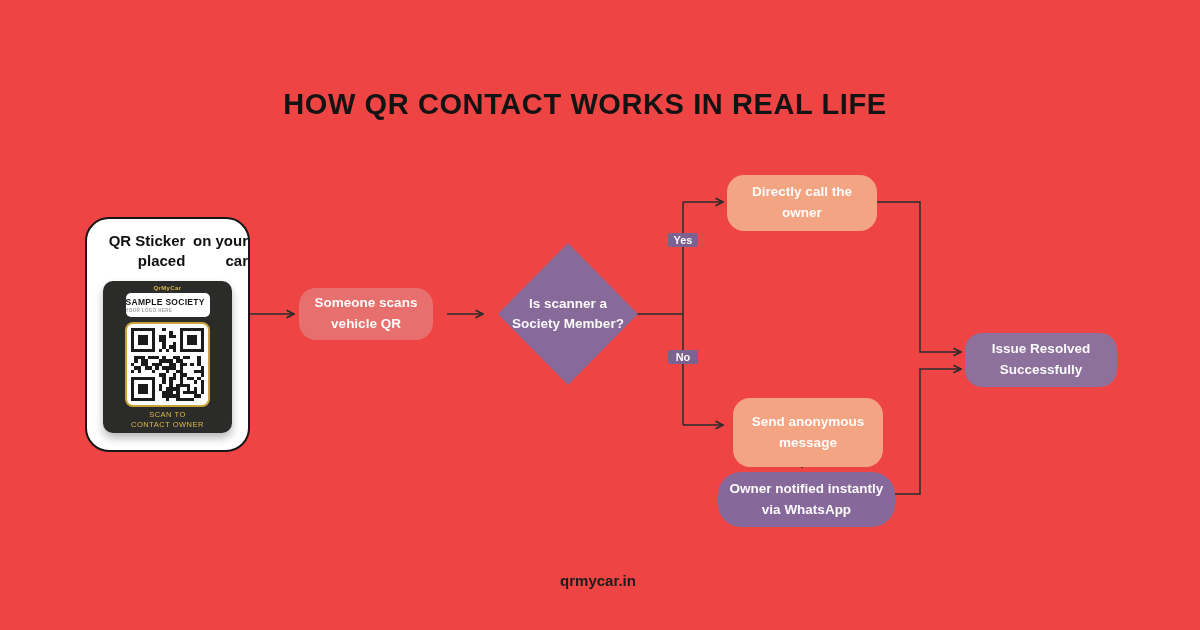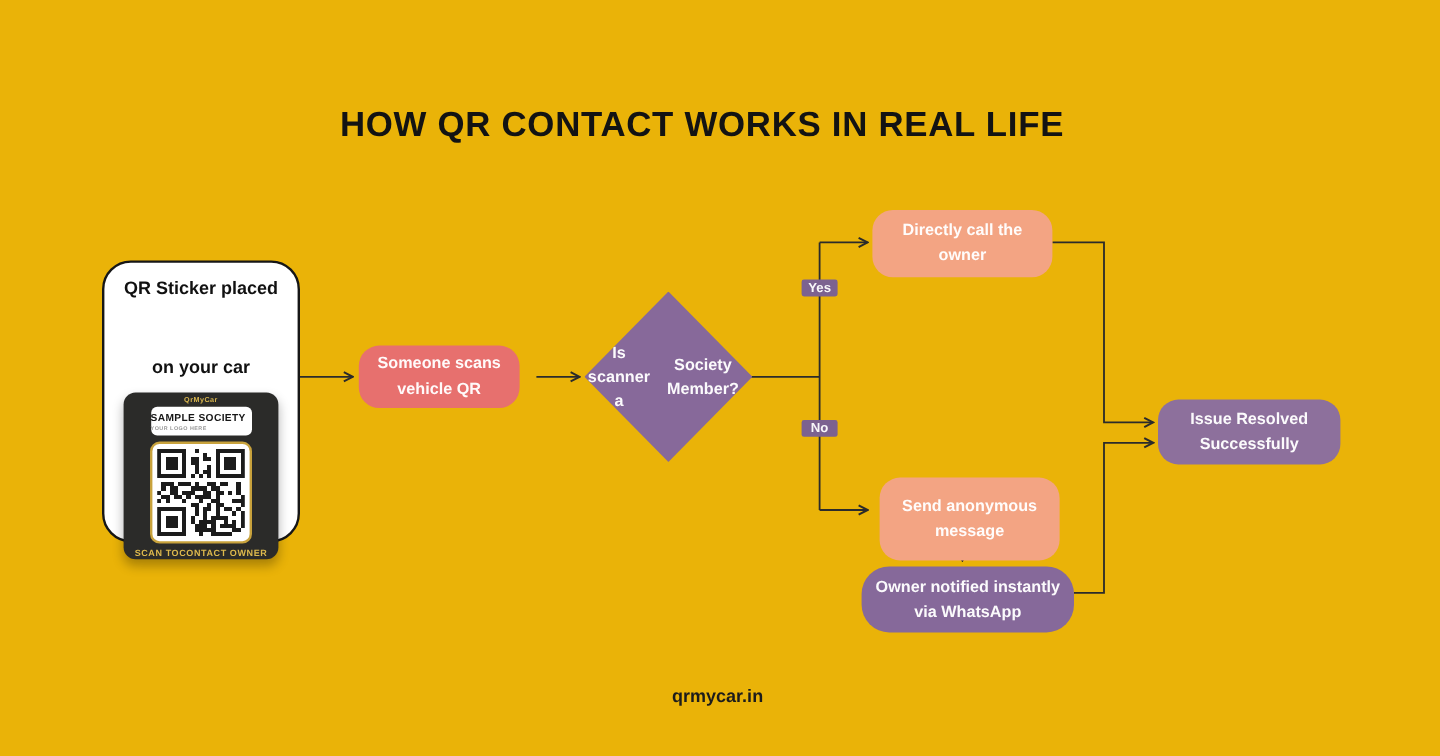--- a/index.html
+++ b/index.html
@@ -1,17 +1,17 @@
 <!DOCTYPE html>
 <html><head>
 <meta charset="utf-8">
 <style>
   html,body{margin:0;padding:0;background:#fff;}
   .canvas{
-    position:relative;width:1200px;height:630px;background:#eab308;overflow:hidden;
+    position:relative;width:1200px;height:630px;background:#ef4444;overflow:hidden;
     font-family:"Liberation Sans","DejaVu Sans",sans-serif;
   }
   .wires{position:absolute;left:0;top:0;width:1200px;height:630px;}
   .wires path{fill:none;stroke:#2b2b2b;stroke-width:1.5;}
 
   .title{
     position:absolute;left:0;top:88px;width:1170px;margin:0;text-align:center;
     font-size:29px;font-weight:800;letter-spacing:.6px;color:#131313;
   }
   .footer{
@@ -29,64 +29,64 @@
   .peach{background:#f3a483;}
   .purple{background:#86699a;}
   .purple-muted{background:#8d709c;}
   #n-scan{left:299px;top:288px;width:134px;height:52px;}
   #n-call{left:727px;top:175px;width:150px;height:56px;}
   #n-message{left:733px;top:398px;width:150px;height:69px;}
   #n-notify{left:718px;top:472px;width:177px;height:55px;border-radius:23px;}
   #n-resolved{left:965px;top:333px;width:152px;height:54px;}
 
   .diamond{
-    position:absolute;left:487px;top:243px;width:140px;height:142px;background:#87699a;
+    position:absolute;left:498px;top:243px;width:140px;height:142px;background:#87699a;
     clip-path:polygon(50% 0,100% 50%,50% 100%,0 50%);
-    display:flex;flex-direction:row;align-items:center;justify-content:center;
+    display:flex;flex-direction:column;align-items:center;justify-content:center;
     color:rgba(255,255,255,.97);font-weight:700;font-size:13.5px;line-height:1.5;text-align:center;
   }
 
   .badge{
     position:absolute;width:30px;height:14px;background:#7c6290;border-radius:2px;
     display:flex;align-items:center;justify-content:center;
     color:rgba(255,255,255,.95);font-size:11px;font-weight:700;
   }
   #b-yes{left:668px;top:233px;}
   #b-no{left:668px;top:350px;}
 
   
   .card{
     position:absolute;left:85px;top:217px;width:165px;height:235px;background:#fff;
     border:2px solid #161616;border-radius:24px;box-sizing:border-box;
     display:flex;flex-direction:column;align-items:center;
   }
   .card-heading{
-    margin-top:12px;text-align:center;font-size:15px;font-weight:800;color:#111;line-height:1.3;
-    display:flex;flex-direction:column;gap:46px;
+    margin-top:12px;text-align:right;font-size:15px;font-weight:800;color:#111;line-height:1.3;
+    display:flex;flex-direction:row;
   }
   .sticker{
     margin-top:11px;width:129px;height:152px;background:#2b2b29;border-radius:10px;
     box-shadow:0 5px 9px rgba(0,0,0,.28);
     display:flex;flex-direction:column;align-items:center;box-sizing:border-box;padding-top:4px;
   }
   .brand{font-size:6px;font-weight:700;color:#d9b64e;letter-spacing:.4px;}
   .label-box{
     margin-top:2px;width:84px;height:24px;background:#fff;border-radius:5px;
     display:flex;flex-direction:column;align-items:flex-start;justify-content:center;
   }
   .society{font-size:8.5px;font-weight:800;color:#161616;letter-spacing:.3px;}
   .logo-ph{font-size:4.5px;font-weight:700;color:#9a9a9a;letter-spacing:.4px;margin-top:1px;}
   .qr-frame{
     margin-top:5px;width:85px;height:85px;box-sizing:border-box;background:#fff;
     border:2.5px solid #c8a23c;border-radius:8px;padding:4px;
   }
   .qr-frame > div{width:100%;height:100%;}
   .caption{
-    margin-top:3px;text-align:center;font-size:7.5px;font-weight:700;color:#ddb94d;
-    letter-spacing:.5px;line-height:1.35;display:flex;flex-direction:row;
+    margin-top:3px;text-align:center;font-size:7.5px;font-weight:400;color:#ddb94d;
+    letter-spacing:.5px;line-height:1.35;display:flex;flex-direction:column;
   }
 </style>
 </head>
 <body>
 
 <div class="canvas">
 
   <svg class="wires" viewBox="0 0 1200 630">
     <defs>
       <marker id="ah" viewBox="0 0 10 10" refX="8.8" refY="5" markerWidth="11" markerHeight="11" markerUnits="userSpaceOnUse" orient="auto">

